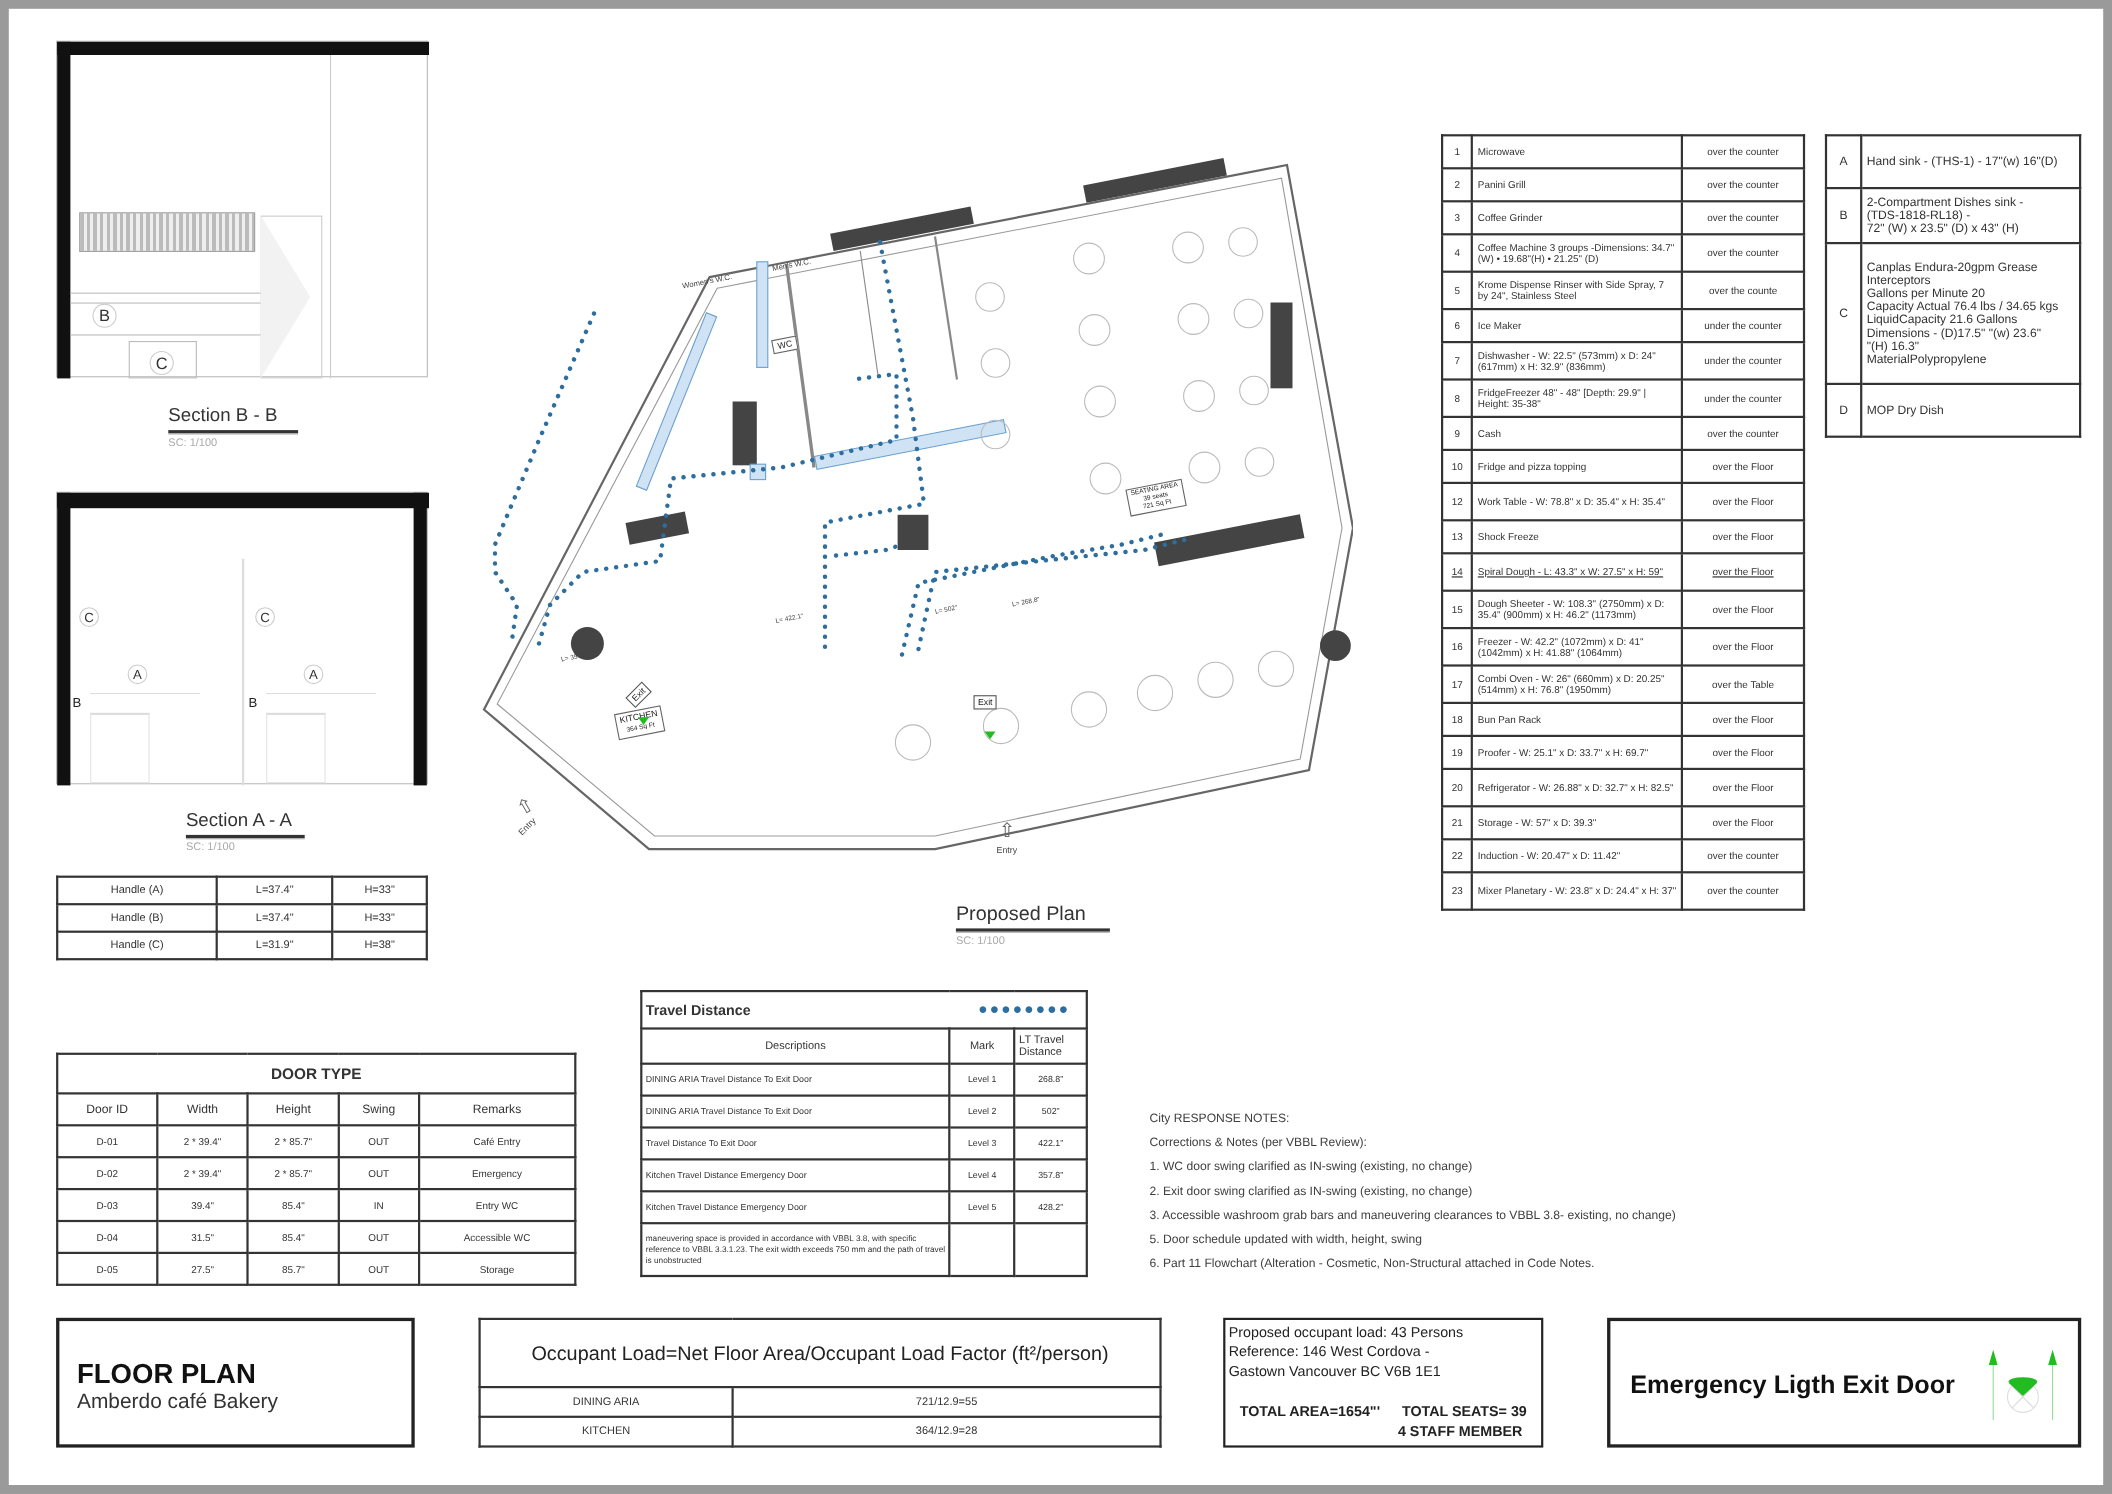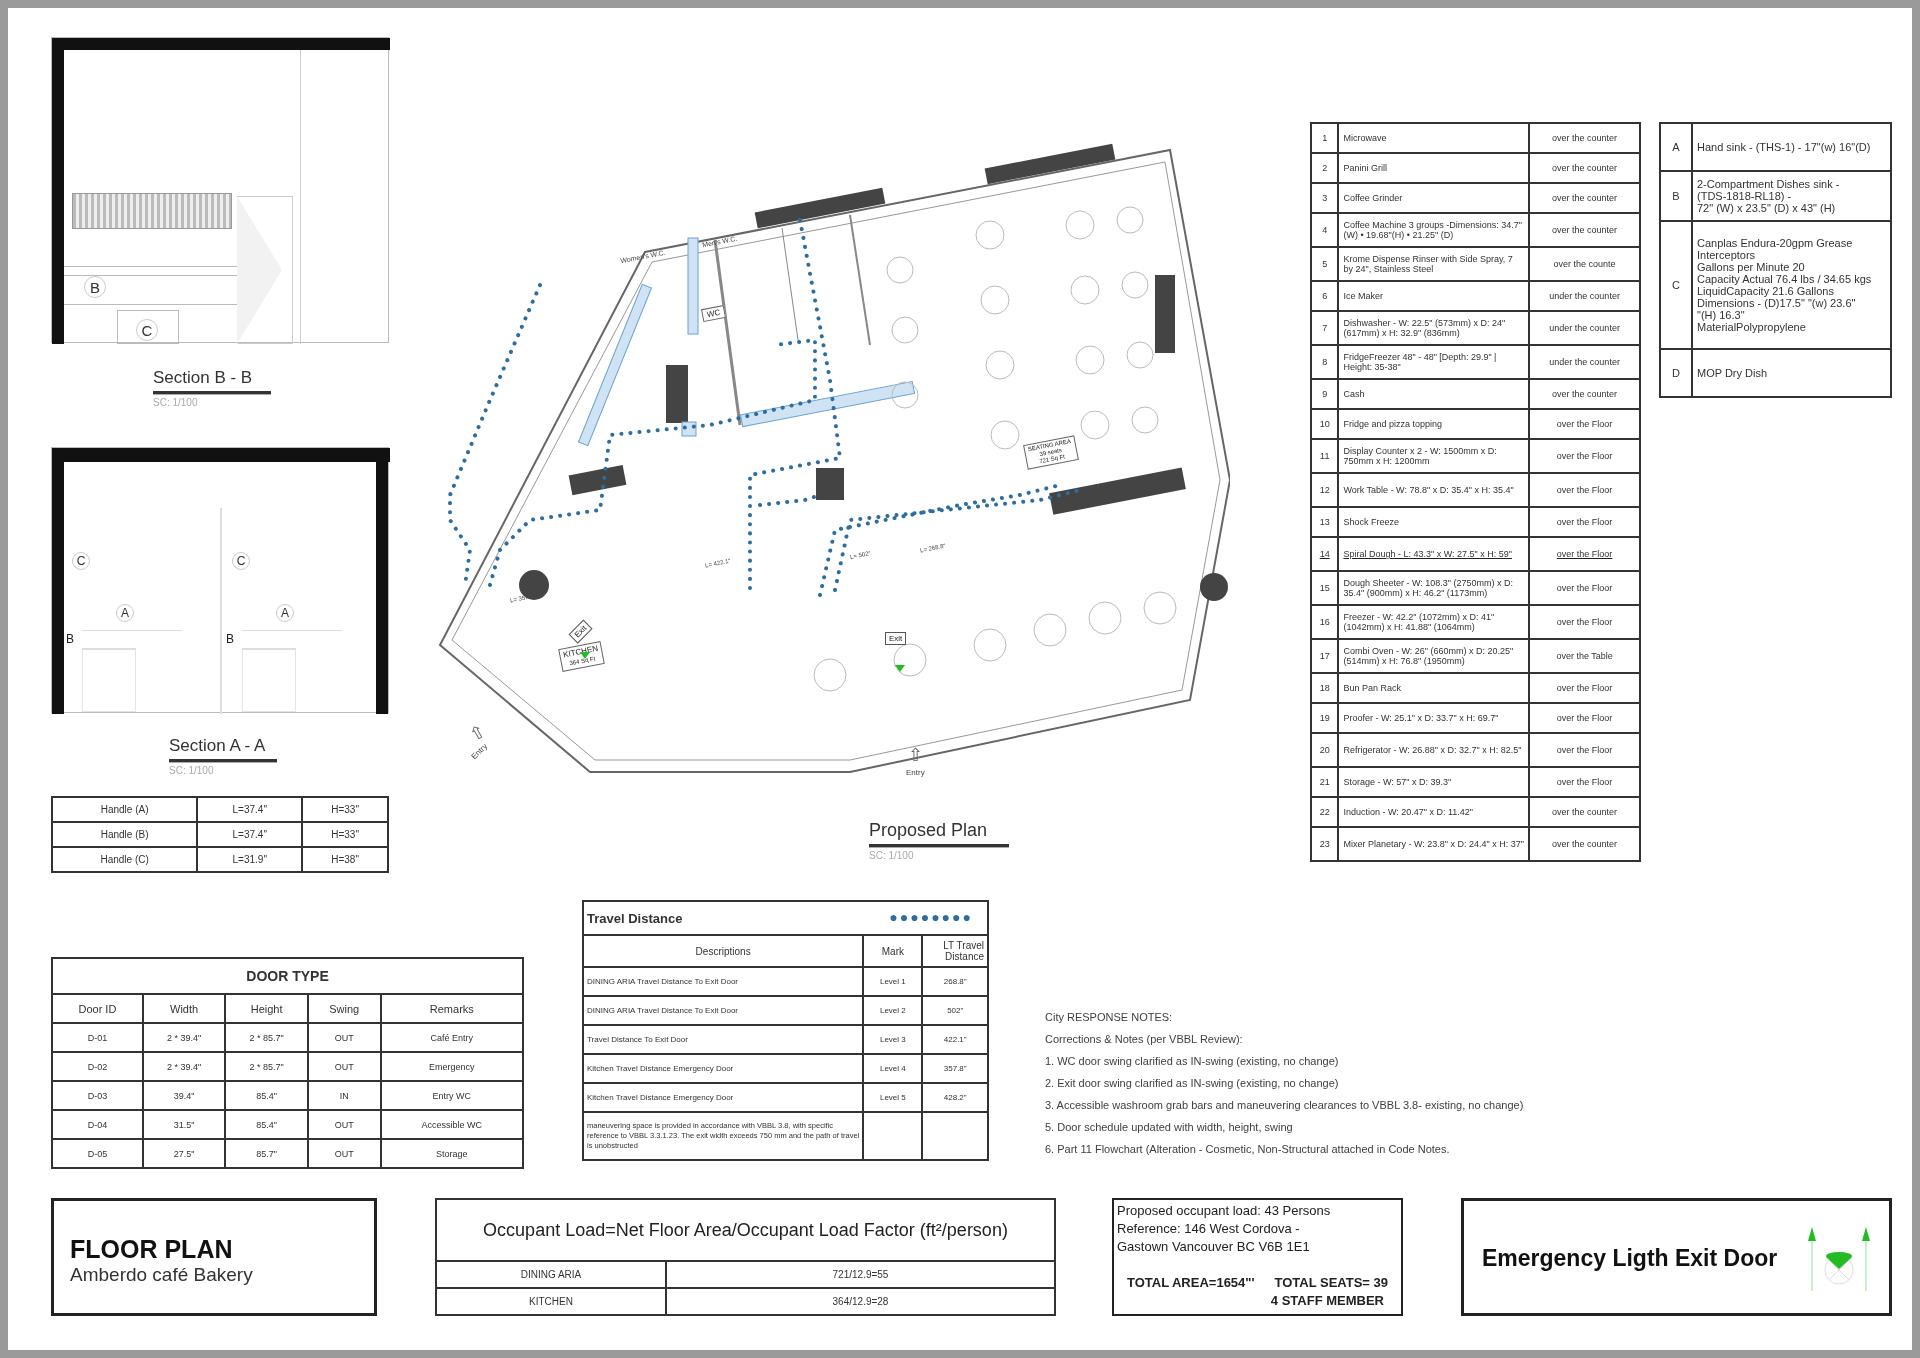--- a/index.html
+++ b/index.html
@@ -147,21 +147,21 @@
   <tbody>
       <tr style="height:34px;">
     <td colspan="3" style="position:relative;text-align:left;font-size:13px;font-weight:bold;">
       <span>Travel Distance</span>
       <span class="dots abs" style="right:14px;top:7px;">●●●●●●●●</span>
     </td>
   </tr>
   <tr style="height:32px;text-align:center;">
     <td style="width:286px;font-size:10px;text-align:center;">Descriptions</td>
     <td style="width:60px;font-size:10px;text-align:center;">Mark</td>
-    <td style="width:66px;font-size:10px;text-align:right;">LT Travel Distance</td>
+    <td style="width:66px;font-size:10px;text-align:left;">LT Travel Distance</td>
   </tr>
   <tr>
         <td>DINING ARIA Travel Distance To Exit Door</td>
         <td style="text-align:center;">Level 1</td>
         <td style="text-align:center;">268.8"</td>
       </tr>
   <tr>
         <td>DINING ARIA Travel Distance To Exit Door</td>
         <td style="text-align:center;">Level 2</td>
         <td style="text-align:center;">502"</td>
@@ -329,25 +329,20 @@
         <td class="n">9</td>
         <td class="d">Cash</td>
         <td class="l">over the counter</td>
       </tr>
       <tr style="height: 28px;">
         <td class="n">10</td>
         <td class="d">Fridge and pizza topping</td>
         <td class="l">over the Floor</td>
       </tr>
       <tr style="height: 34px;">
-        <td class="n">11</td>
-        <td class="d">Display Counter x 2 - W: 1500mm x D: 750mm x H: 1200mm</td>
-        <td class="l">over the Floor</td>
-      </tr>
-      <tr style="height: 34px;">
         <td class="n">12</td>
         <td class="d">Work Table - W: 78.8" x D: 35.4" x H: 35.4"</td>
         <td class="l">over the Floor</td>
       </tr>
       <tr style="height: 28px; padding-left: 16px;">
         <td class="n">13</td>
         <td class="d">Shock Freeze</td>
         <td class="l">over the Floor</td>
       </tr>
       <tr style="height: 34px; text-decoration: underline;">

